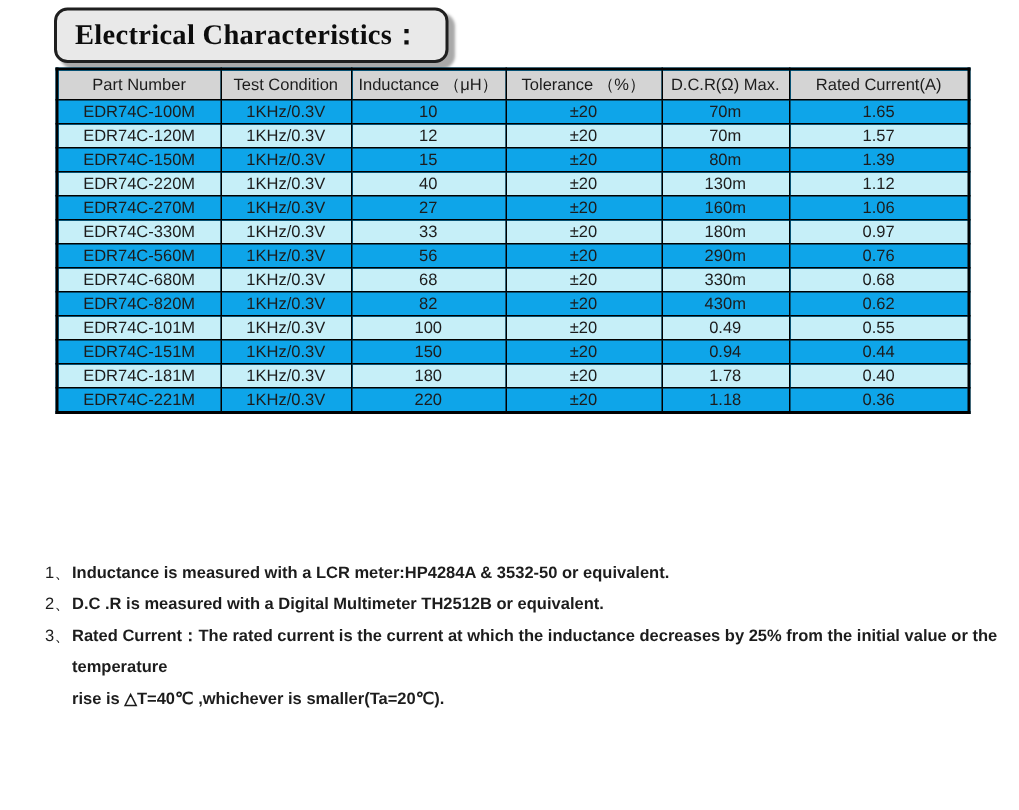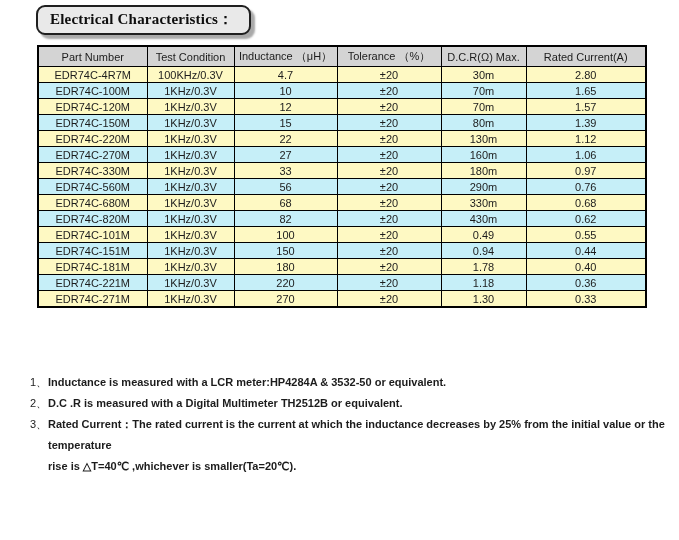--- a/index.html
+++ b/index.html
@@ -7,26 +7,26 @@
     width:679px;height:540px;position:relative;background:#ffffff;
     font-family:"Liberation Sans",sans-serif;color:#1c1c1c;overflow:hidden;
   }
   .title-box{
     position:absolute;left:36px;top:5px;
     display:inline-block;padding:3px 16px 4px 12px;
     background:#e9e9e9;border:2px solid #1f1f1f;border-radius:9px;
     box-shadow:4px 4px 2px #a9a9a9;
   }
   .title-text{
-    font-family:"Liberation Serif",serif;font-weight:bold;font-size:15px;
+    font-family:"Liberation Serif",serif;font-weight:bold;font-size:19px;
     color:#0d0d0d;letter-spacing:.2px;white-space:nowrap;
   }
   table.char-table{
     position:absolute;left:37px;top:45px;width:608px;
-    border-collapse:collapse;table-layout:fixed;background:#fef9c3;
+    border-collapse:collapse;table-layout:fixed;background:#0ea5e9;
     border:2px solid #000;
   }
   .char-table th{
     height:19px;background:#d4d4d4;font-weight:400;
   }
   .char-table td{height:15px;}
   .char-table th,.char-table td{
     border:1px solid #000;text-align:center;vertical-align:middle;
     font-size:11px;color:#1c1c1c;padding:0 2px;overflow:hidden;white-space:nowrap;
   }
@@ -57,28 +57,20 @@
       <th>Part Number</th>
       <th>Test Condition</th>
       <th>Inductance （μH）</th>
       <th>Tolerance （%）</th>
       <th>D.C.R(Ω) Max.</th>
       <th>Rated Current(A)</th>
     </tr>
   </thead>
   <tbody>
       <tr>
-        <td>EDR74C-4R7M</td>
-        <td>100KHz/0.3V</td>
-        <td>4.7</td>
-        <td>±20</td>
-        <td>30m</td>
-        <td>2.80</td>
-      </tr>
-      <tr>
         <td>EDR74C-100M</td>
         <td>1KHz/0.3V</td>
         <td>10</td>
         <td>±20</td>
         <td>70m</td>
         <td>1.65</td>
       </tr>
       <tr>
         <td>EDR74C-120M</td>
         <td>1KHz/0.3V</td>
@@ -91,21 +83,21 @@
         <td>EDR74C-150M</td>
         <td>1KHz/0.3V</td>
         <td>15</td>
         <td>±20</td>
         <td>80m</td>
         <td>1.39</td>
       </tr>
       <tr>
         <td>EDR74C-220M</td>
         <td>1KHz/0.3V</td>
-        <td>22</td>
+        <td>40</td>
         <td>±20</td>
         <td>130m</td>
         <td>1.12</td>
       </tr>
       <tr>
         <td>EDR74C-270M</td>
         <td>1KHz/0.3V</td>
         <td>27</td>
         <td>±20</td>
         <td>160m</td>
@@ -168,28 +160,20 @@
         <td>0.40</td>
       </tr>
       <tr>
         <td>EDR74C-221M</td>
         <td>1KHz/0.3V</td>
         <td>220</td>
         <td>±20</td>
         <td>1.18</td>
         <td>0.36</td>
       </tr>
-      <tr>
-        <td>EDR74C-271M</td>
-        <td>1KHz/0.3V</td>
-        <td>270</td>
-        <td>±20</td>
-        <td>1.30</td>
-        <td>0.33</td>
-      </tr>
     </tbody>
 </table>
 
 <div class="notes">
   <div class="note">
     <span class="marker">1、</span>
     <span class="note-text">Inductance is measured with a LCR meter:HP4284A &amp; 3532-50 or equivalent.</span>
   </div>
   <div class="note">
     <span class="marker">2、</span>

